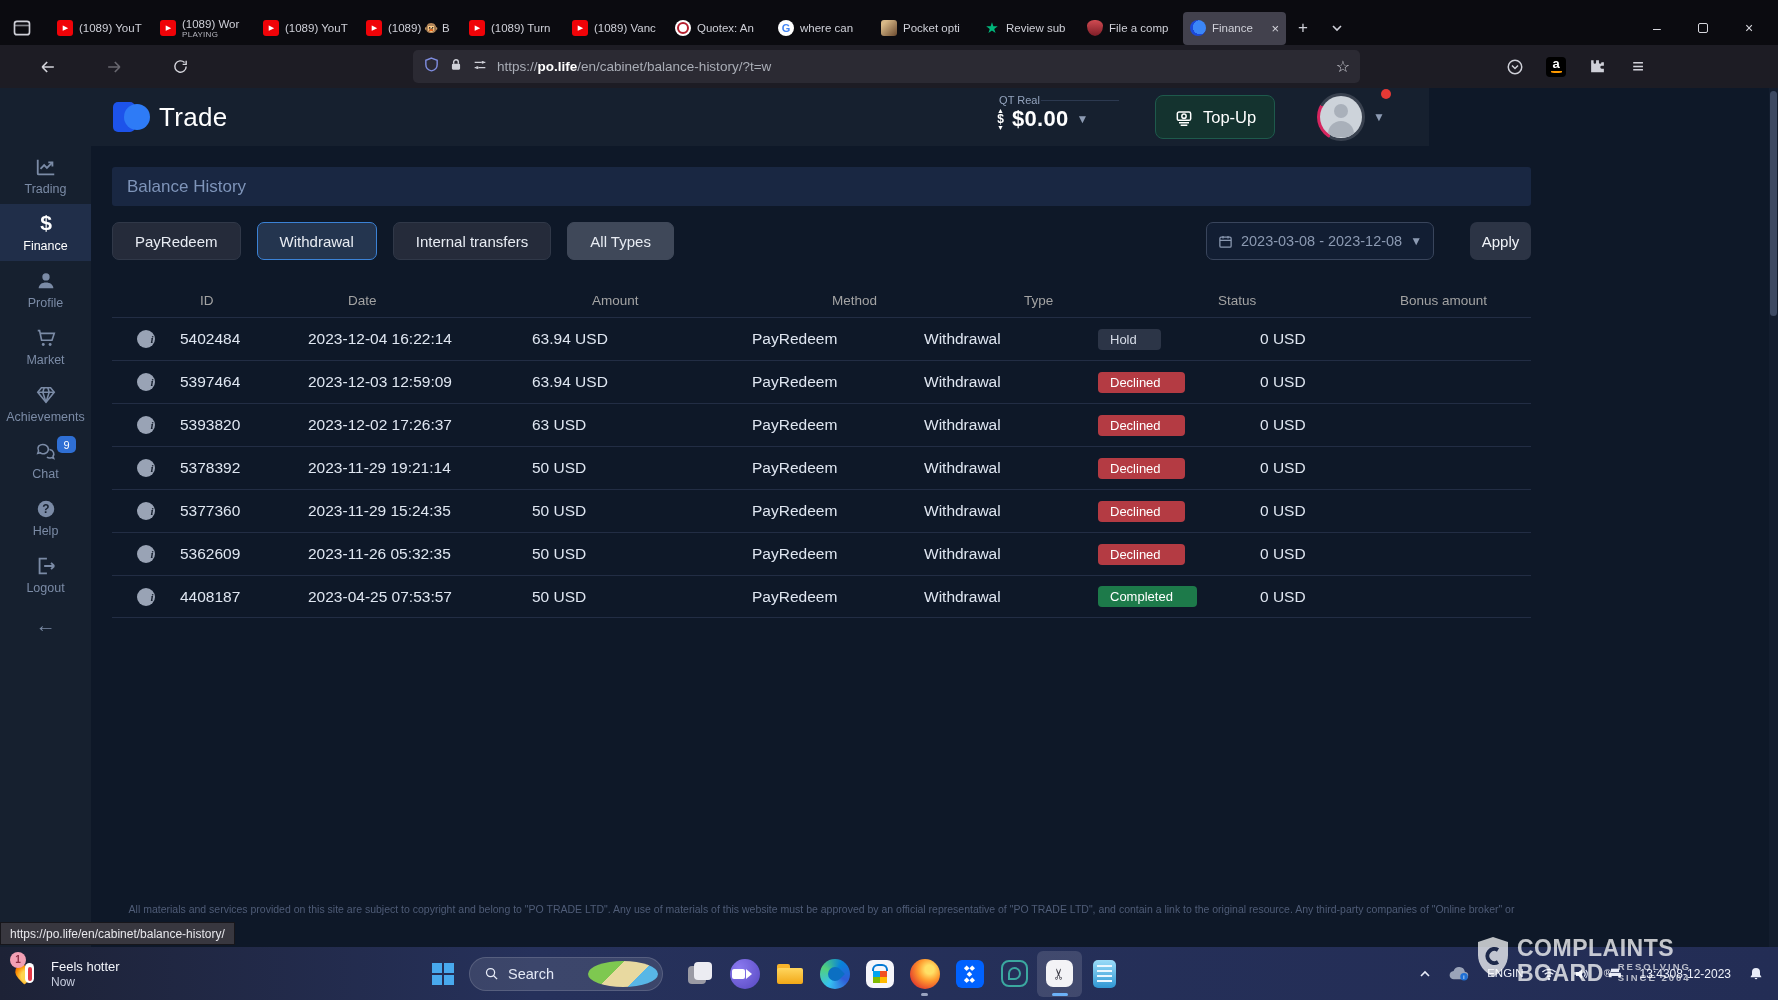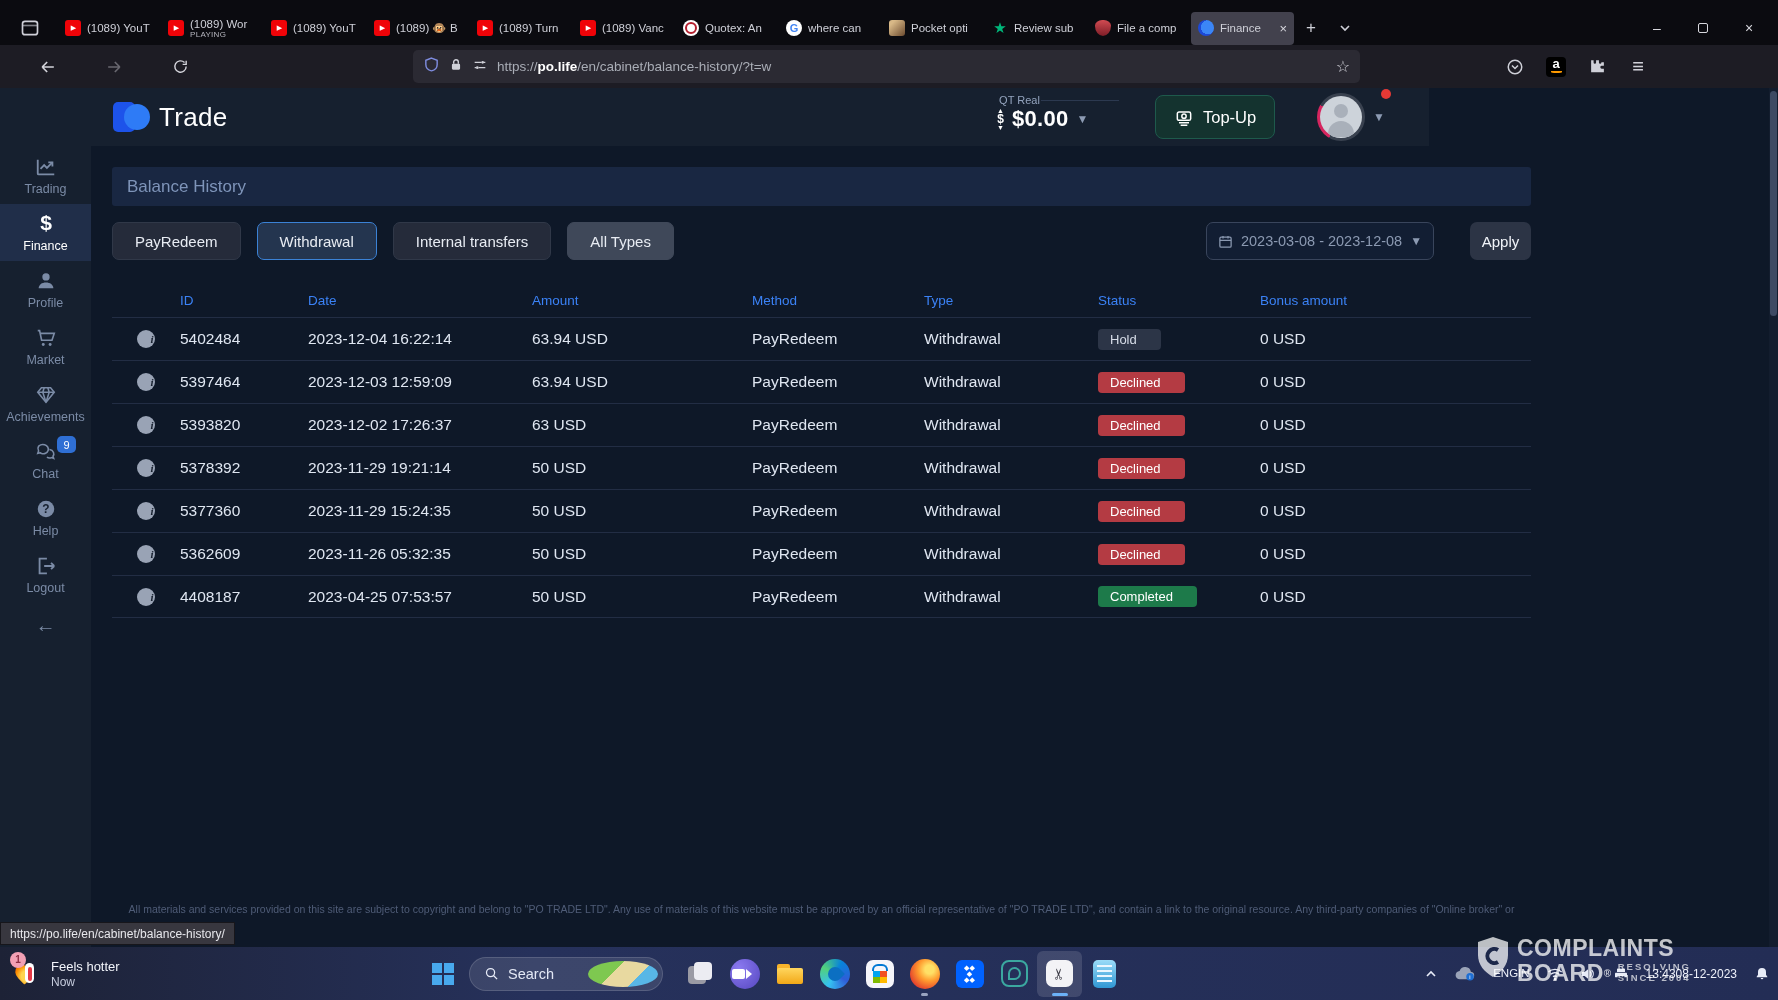--- a/index.html
+++ b/index.html
@@ -1,20 +1,20 @@
 <!DOCTYPE html>
 <html><head>
 <meta charset="utf-8">
 <style>
   *{box-sizing:border-box;margin:0;padding:0;font-family:"Liberation Sans",sans-serif;}
   html,body{width:1778px;height:1000px;overflow:hidden;background:#0e1828;}
   .screen{position:relative;width:1778px;height:1000px;overflow:hidden;background:#0e1828;}
 
   
-  .tabbar{position:absolute;left:0;top:0;width:1778px;height:56px;background:#0b0b10;display:flex;align-items:center;padding:0 6px 0 12px;}
+  .tabbar{position:absolute;left:0;top:0;width:1778px;height:56px;background:#0b0b10;display:flex;align-items:center;padding:0 6px 0 4px;}
   .ff-view{width:36px;height:33px;border:none;background:transparent;color:#cfd0d8;display:flex;align-items:center;justify-content:center;border-radius:4px;}
   .tabs{display:flex;height:45px;align-items:center;margin-left:10px;}
   .btab{width:103px;height:33px;flex:none;display:flex;align-items:center;gap:6px;padding:0 7px;border-radius:4px;color:#cfd0d8;cursor:default;overflow:hidden;}
   .btab.active{background:#42414d;}
   .btab-text{display:flex;flex-direction:column;min-width:0;flex:1;}
   .btab-title{font-size:11.5px;white-space:nowrap;overflow:hidden;max-width:70px;}
   .btab-sub{font-size:8px;color:#b6b6bf;letter-spacing:.3px;}
   .btab-close{font-size:13px;color:#d6d6dd;margin-left:auto;}
   .fav{width:16px;height:16px;flex:none;display:flex;align-items:center;justify-content:center;border-radius:3px;font-size:9px;position:relative;}
   .fav-youtube{background:#f00308;}
@@ -85,21 +85,21 @@
   .ptab.active{background:#4a5163;color:#fff;}
   .titlebar{margin-top:21px;height:39px;background:#192742;border-radius:3px;display:flex;align-items:center;padding-left:15px;color:#7e94b9;font-size:17px;}
   .filterrow{margin-top:16px;height:38px;display:flex;align-items:center;gap:16px;}
   .fbtn{height:38px;padding:0 22px;border-radius:7px;background:#252b3a;border:1px solid #303848;color:#e8ecf3;font-size:15px;display:flex;align-items:center;}
   .fbtn.selected{background:#24354f;border:1.5px solid #3b82d6;}
   .fbtn.highlight{background:#3f4859;border-color:#3f4859;}
   .datepicker{margin-left:auto;width:228px;height:38px;border:1px solid #39455c;border-radius:7px;display:flex;align-items:center;justify-content:center;gap:8px;color:#8b99b1;font-size:14.5px;background:#121e33;}
   .apply-btn{margin-left:20px;width:61px;height:38px;background:#2c3445;border:none;border-radius:7px;color:#f0f3f8;font-size:15px;}
 
   .thead,.trow{display:grid;grid-template-columns:56px 128px 224px 220px 172px 174px 162px 1fr;align-items:center;}
-  .thead{margin-top:24px;height:33px;color:#3b82f6;font-size:13.5px;}
+  .thead{margin-top:24px;height:33px;color:#a3a3a3;font-size:13.5px;gap:20px;}
   .thead span,.trow span{padding-left:12px;}
   .trow{height:43px;border-top:1px solid #222d44;color:#dfe6f1;font-size:15.5px;}
   .tbody .trow:last-child{border-bottom:1px solid #222d44;}
   .c-icon{display:flex;justify-content:flex-start;padding-left:25px !important;}
   .info-i{width:18px;height:18px;border-radius:50%;background:#99a3b5;color:#17202f;font-size:11px;font-weight:bold;font-style:italic;display:flex;align-items:center;justify-content:center;font-family:"Liberation Serif",serif;}
   .c-status{padding-left:12px;}
   .badge{display:inline-block;padding:3px 24px;border-radius:4px;font-size:13px;}
   .badge-hold{background:#2c3547;color:#d7dde8;}
   .badge-declined{background:#b43b43;color:#fff;}
   .badge-completed{background:#1d7a4a;color:#fff;}
@@ -146,21 +146,21 @@
   .app-store::after{content:'';width:14px;height:12px;background:conic-gradient(#f25022 0 90deg,#ffb900 90deg 180deg,#7fba00 180deg 270deg,#00a4ef 270deg);}
   .app-firefox{background:radial-gradient(circle at 65% 35%,#ffe066 0 16%,#ff9a2e 42%,#e5472d 74%,#b5306f);border-radius:50%;}
   .app-dropbox{background:#0062ff;border-radius:6px;width:28px;height:28px;}
   .app-dropbox::before{content:'◆◆\A ◆\A◆◆';white-space:pre;color:#fff;font-size:7px;line-height:6px;text-align:center;}
   .app-pocket-app{border:2px solid #3ba8a0;border-radius:8px;width:27px;height:27px;}
   .app-pocket-app::before{content:'';width:9px;height:9px;border:2px solid #3ba8a0;border-radius:50% 50% 50% 0;}
   .app-snipping-tool{background:#f3f3f6;border-radius:7px;width:27px;height:27px;}
   .app-snipping-tool::before{content:'✂';color:#3a3a44;font-size:15px;transform:rotate(-90deg);}
   .app-notepad{background:linear-gradient(#9adcf8,#2f97d4);border-radius:5px;width:23px;height:28px;}
   .app-notepad::before{content:'';width:15px;height:18px;background:repeating-linear-gradient(#eaf7ff 0 2px,transparent 2px 5px);}
-  .tray{margin-left:auto;display:flex;align-items:center;gap:17px;padding-right:8px;position:relative;z-index:25;}
+  .tray{margin-left:auto;display:flex;align-items:center;gap:17px;padding-right:14px;position:relative;z-index:25;}
   .tray-btn{background:none;border:none;display:flex;align-items:center;justify-content:center;}
   .lang{color:#eef1fa;font-size:11.5px;line-height:12.5px;text-align:center;}
   .clock{color:#eef1fa;font-size:12px;line-height:14px;text-align:right;}
   .watermark{position:absolute;left:1476px;top:936px;z-index:22;display:flex;align-items:flex-start;gap:7px;pointer-events:none;opacity:.85;}
   .wm-text{color:rgba(255,255,255,.88);font-weight:bold;font-size:23px;line-height:25px;letter-spacing:.5px;}
   .wm-row2{display:flex;align-items:flex-end;gap:6px;}
   .wm-tag{font-size:9.5px;line-height:11px;color:rgba(255,255,255,.8);letter-spacing:2px;font-weight:bold;padding-bottom:3px;}
   .wm-reg{font-size:10px;vertical-align:top;}
 </style>
 </head>

